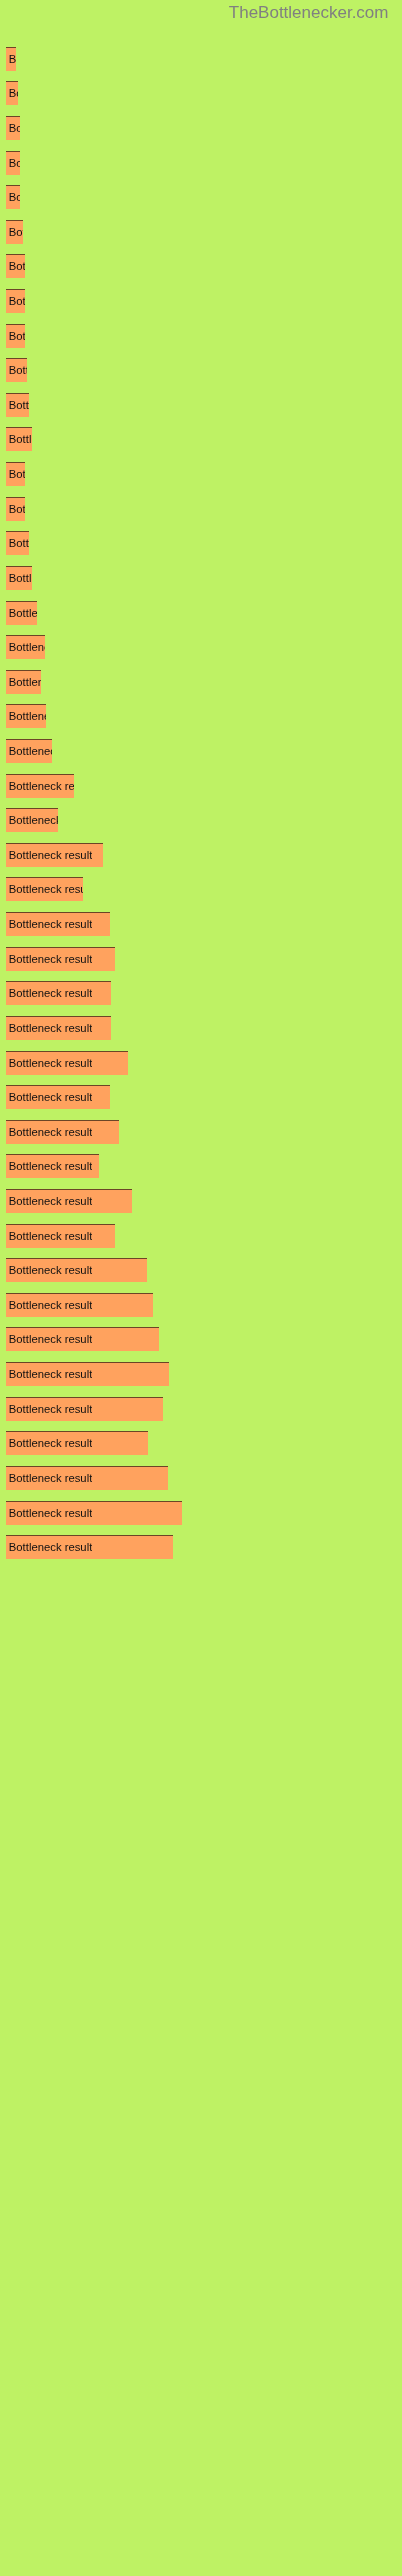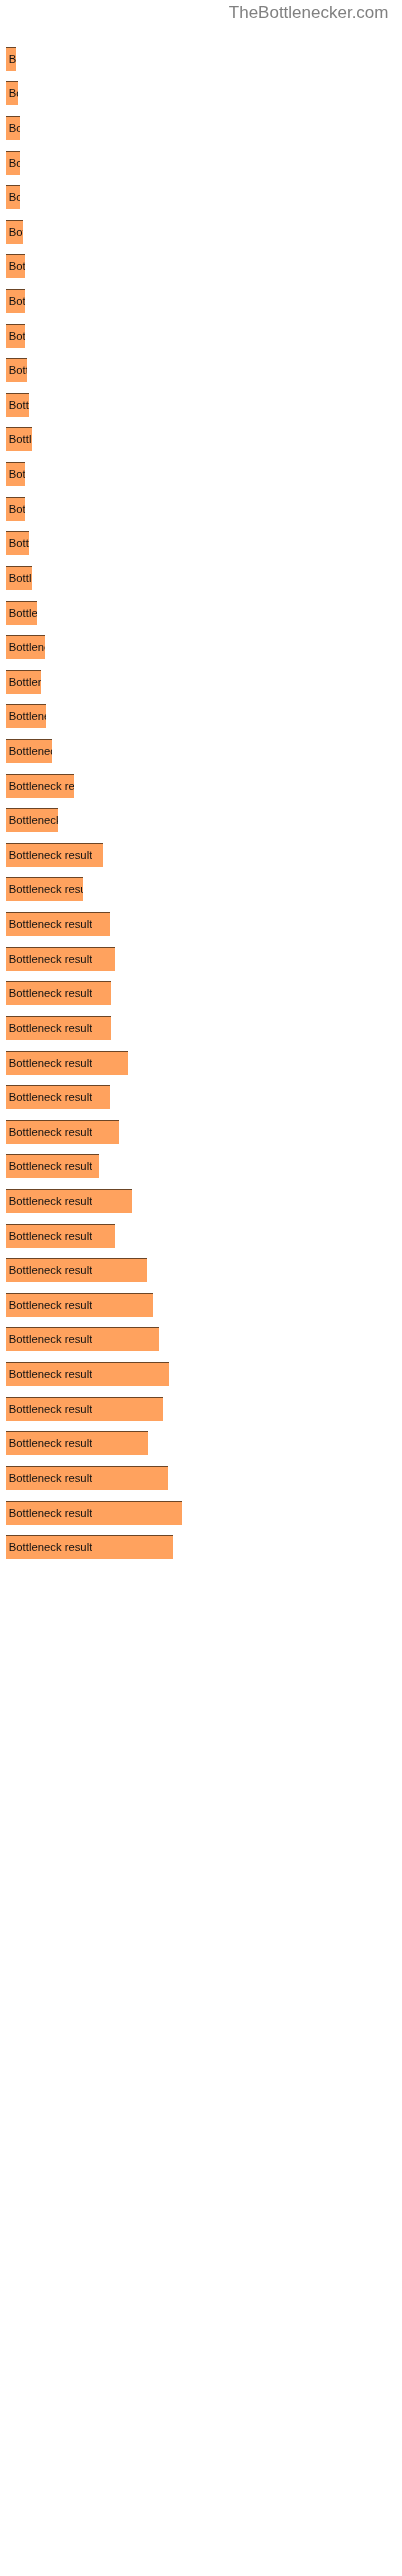--- a/index.html
+++ b/index.html
@@ -16,21 +16,21 @@
     font-family: "Liberation Sans", sans-serif;
     -webkit-font-smoothing: antialiased;
   }
 
   #chart-root {
     position: absolute;
     left: 0;
     top: 0;
     width: 403px;
     height: 2576px;
-    background: #ffffff;
+    background: #bef264;
   }
 
   #site-title {
     position: absolute;
     right: 14.5px;
     top: 1.6px;
     color: #808080;
     font-size: 17px;
     font-family: "Liberation Sans", sans-serif;
     letter-spacing: 0px;

